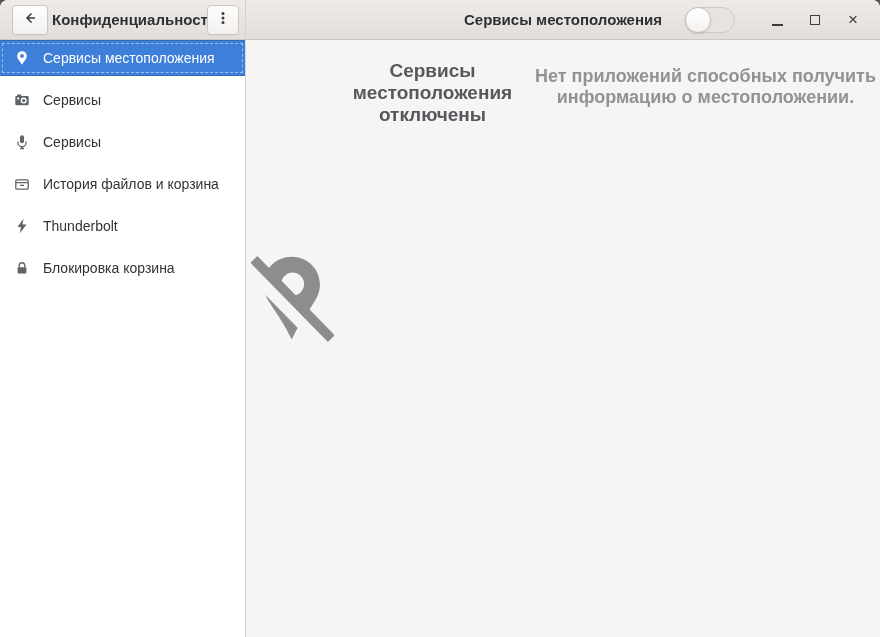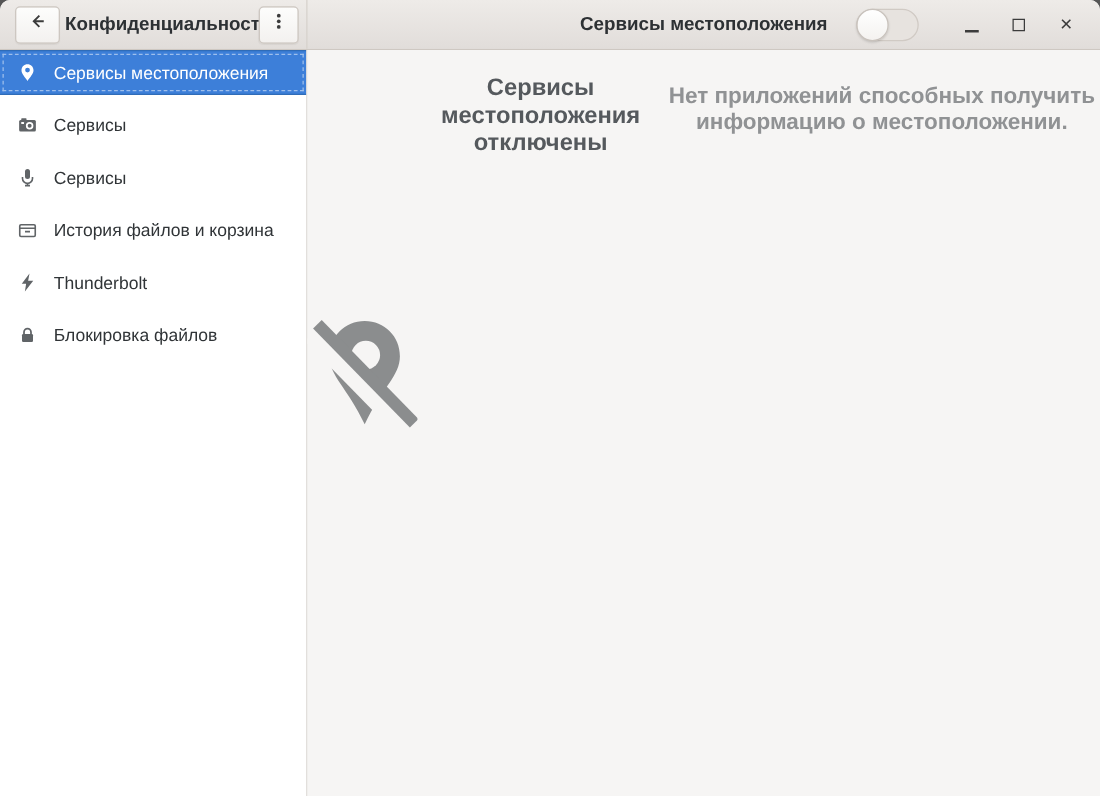--- a/index.html
+++ b/index.html
@@ -228,21 +228,21 @@
         <span>Thunderbolt</span>
       </div>
 
       <div class="side-row">
         <span class="icon">
           <svg width="16" height="16" viewBox="0 0 16 16">
               <path d="M5.2 7.2 V5.6 a2.8 2.8 0 0 1 5.6 0 V7.2" fill="none" stroke="currentColor" stroke-width="1.4"></path>
               <rect x="3.6" y="7.2" width="8.8" height="6.4" rx="1" fill="currentColor"></rect>
             </svg>
         </span>
-        <span>Блокировка файлов</span>
+        <span>Блокировка корзина</span>
       </div>
 
     </div>
 
     <div class="content">
       <div class="empty-icon">
         <svg width="88" height="92" viewBox="0 0 100 104">
           <path d="M52 4 C70 4 84 18 84 36 C84 54 68 64 52 98 C36 64 20 54 20 36 C20 18 34 4 52 4 Z" fill="var(--icon_gray,#8b8d8e)"></path>
           <circle cx="53" cy="35" r="13" fill="var(--content_bg,#f6f5f4)"></circle>
           <line x1="3" y1="17" x2="89" y2="105" stroke="var(--content_bg,#f6f5f4)" stroke-width="15"></line>

